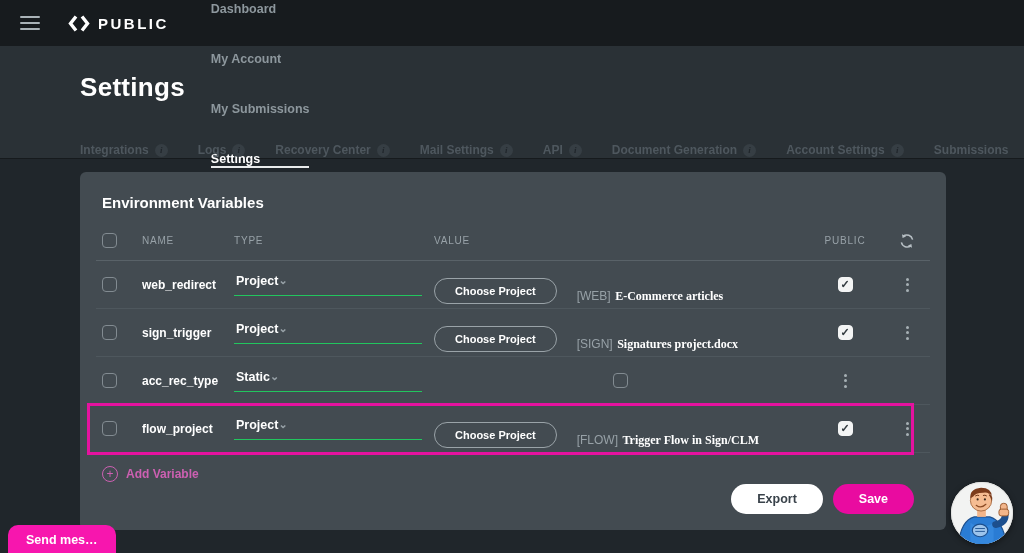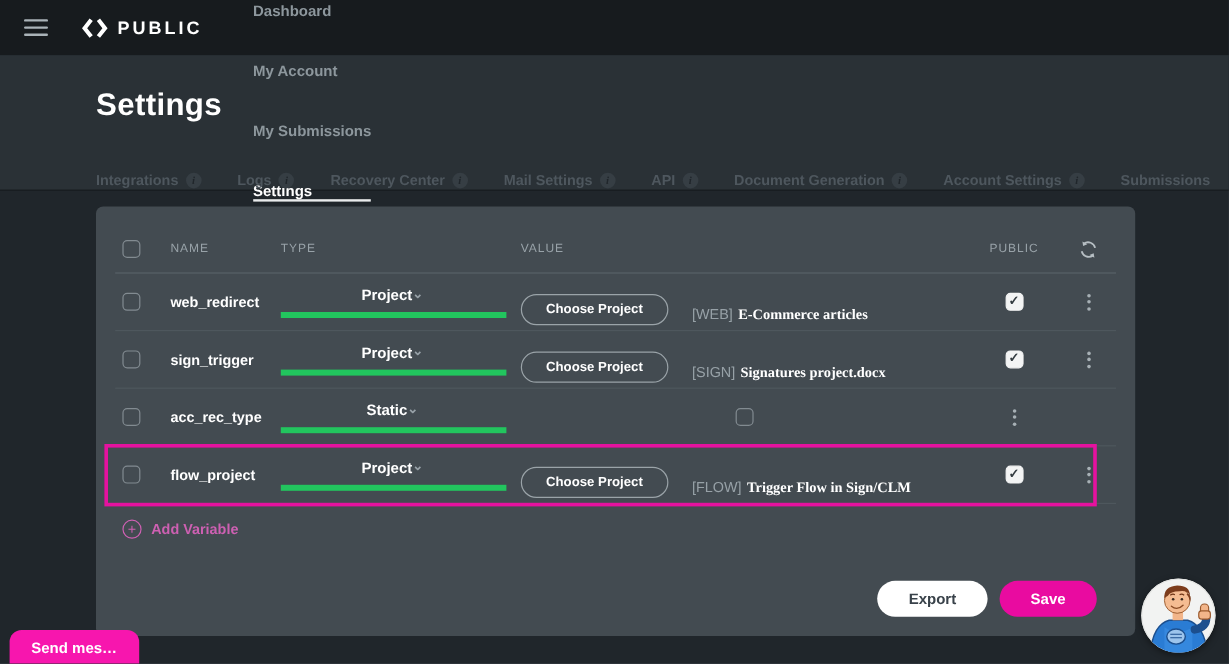--- a/index.html
+++ b/index.html
@@ -35,21 +35,21 @@
   .trow { height:48px; border-bottom:1px solid #4e575d; position:relative; }
 
   .checkbox { width:15px; height:15px; border:1.5px solid #828b91; border-radius:4px; margin-left:6px; display:flex; align-items:center; justify-content:center; cursor:pointer; background:transparent; color:transparent; }
   .checkbox.checked { background:#f3f4f4; border-color:#f3f4f4; color:#343c41; }
   .checkbox .mark { font-size:11px; font-weight:700; line-height:1; }
   .checkbox:not(.checked) .mark { visibility:hidden; }
   .public-cell { display:flex; justify-content:center; }
   .public-cell .checkbox { margin-left:0; }
 
   .var-name { color:#fff; font-size:12px; font-weight:700; }
-  .type-select { display:flex; justify-content:center; align-items:center; width:188px; border-bottom:5px solid #22c55e; padding:0 4px 7px 2px; color:#fff; font-size:12.5px; font-weight:600; cursor:pointer; }
+  .type-select { display:flex; justify-content:flex-start; align-items:center; width:188px; border-bottom:1px solid #22c55e; padding:0 4px 7px 2px; color:#fff; font-size:12.5px; font-weight:600; cursor:pointer; }
   .chevron { color:#98a2a8; font-size:11px; line-height:0.5; }
 
   .value-cell { display:flex; align-items:flex-end; gap:20px;margin-top:12px; }
   .choose-btn { border:1px solid #9aa3a8; background:transparent; color:#fff; font-family:inherit; font-size:11px; font-weight:700; border-radius:14px; padding:6px 20px; cursor:pointer; white-space:nowrap; }
   .value-tag { color:#97a1a7; font-size:12px; }
   .value-text { color:#fff; font-size:12px; font-weight:700;font-family:Liberation Serif, serif; }
   .value-static { color:#f2f4f4; font-size:13px; font-weight:600; letter-spacing:0.2px; }
 
   .kebab { display:flex; flex-direction:column; gap:2.5px; align-items:center; justify-self:center; cursor:pointer; padding:4px; }
   .kebab i { width:3px; height:3px; border-radius:50%; background:#a7b0b5; }
@@ -140,20 +140,21 @@
       </div>
     <div class="tab">
         <span>Submissions</span>
       </div>
 
   </div>
 </div>
 
 <div class="main">
   <div class="panel">
+    <div class="panel-title">Environment Variables</div>
 
     <div class="grid-row thead">
       <div>
           <span class="checkbox">
             <span class="mark">✓</span>
           </span>
         </div>
       <div>NAME</div>
       <div>TYPE</div>
       <div>VALUE</div>

